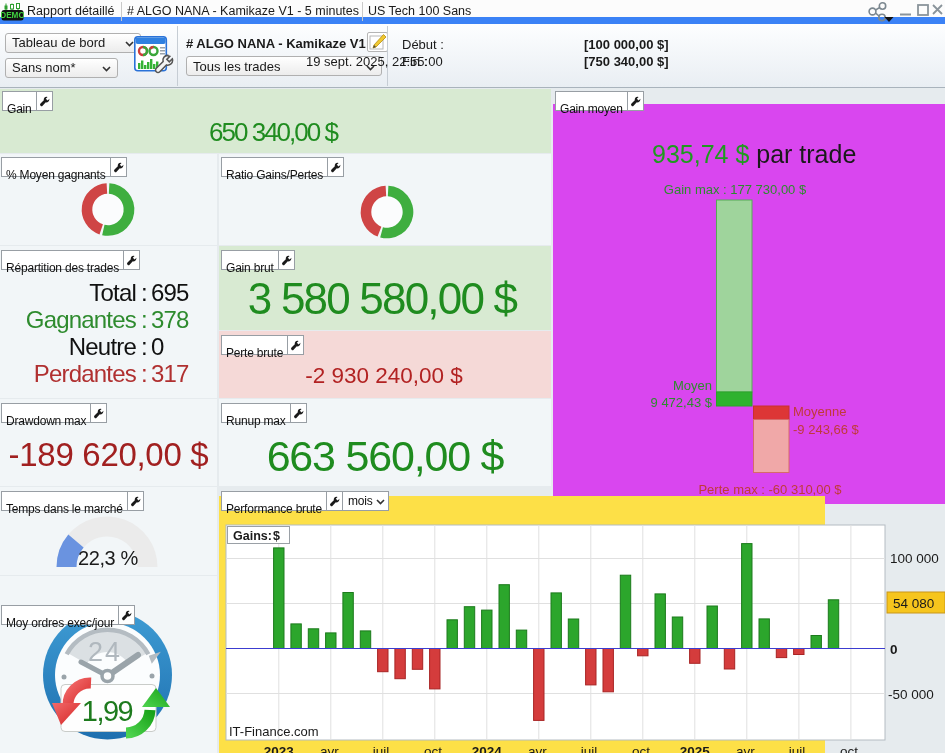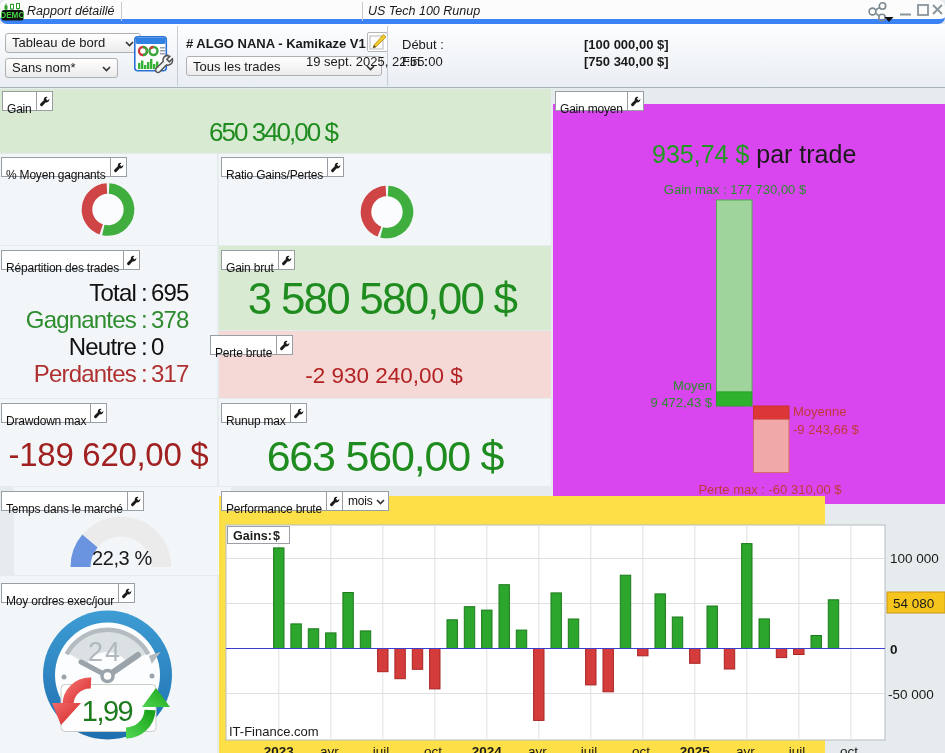--- a/index.html
+++ b/index.html
@@ -1,18 +1,18 @@
 <!DOCTYPE html>
 <html><head><meta charset="utf-8"><style>
 * { margin:0; padding:0; box-sizing:border-box; }
 html,body { width:945px; height:753px; }
 body { font-family:"Liberation Sans", sans-serif; position:relative; background:#e6ebee; overflow:hidden; }
 svg text { font-family:"Liberation Sans", sans-serif; }
-.titlebar { position:absolute; left:0; top:0; width:945px; height:24px; background:#fcfcfc; border-bottom:5px solid #3b82f6;border-radius:7px; }
-.tb-tab { position:absolute; top:0; height:23px; line-height:23px; font-size:12.5px; color:#1a1a1a; white-space:nowrap;font-style:italic; }
+.titlebar { position:absolute; left:0; top:0; width:945px; height:24px; background:#fcfcfc; border-bottom:7px solid #3b82f6; }
+.tb-tab { position:absolute; top:0; height:23px; line-height:23px; font-size:12.5px; color:#1a1a1a; white-space:nowrap; }
 .tb-sep { position:absolute; top:2px; height:19px; width:1px; background:#c9c9c9; }
 .toolbar { position:absolute; left:0; top:24px; width:945px; height:64px; z-index:5; background:linear-gradient(#fdfeff,#e9eef3); border-bottom:1px solid #a9b3bc; }
 .tsep { position:absolute; top:2px; height:60px; width:1px; background:#c6cdd4; }
 .dd { position:absolute; border:1px solid #b0b0b0; border-radius:3px; background:linear-gradient(#ffffff,#ececec); font-size:13px; color:#1a1a1a; padding:0 6px; }
 .dd .ar { position:absolute; right:6px; top:7px; }
 .ar svg { display:block; }
 .panel { position:absolute; background:#f2f6f8;text-align:center; }
 .lbl { position:absolute; display:flex; font-size:12px; letter-spacing:-0.2px; color:#111; height:20px; }
 .lt { background:#fff; border:1px solid #989ea4; padding:8px 4px; line-height:18px; white-space:nowrap; }
 .lw { background:#fff; border:1px solid #989ea4; border-left:none; width:16px; display:flex; align-items:center; justify-content:center; }
@@ -28,22 +28,23 @@
           <line x1="17" y1="0.5" x2="17" y2="7"></line>
 </g>
 <rect x="3.5" y="2.5" width="3" height="4" fill="#2f9e2f"></rect>
 <rect x="9.5" y="1.5" width="3" height="4.5" fill="#fff" stroke="#2f9e2f"></rect>
 <rect x="15.5" y="0.5" width="3" height="5" fill="#fff" stroke="#2f9e2f"></rect>
 <rect x="0.5" y="7" width="22" height="10.5" rx="2.5" fill="#111111"></rect>
 <text x="11.5" y="15.3" font-size="8.2" font-weight="bold" fill="#3fd03f" text-anchor="middle">DEMO</text>
 </svg></div>
   <div class="tb-tab" style="left:27px">Rapport détaillé</div>
   <div class="tb-sep" style="left:121px"></div>
+  <div class="tb-tab" style="left:127px"># ALGO NANA - Kamikaze V1 - 5 minutes</div>
   <div class="tb-sep" style="left:362px"></div>
-  <div class="tb-tab" style="left:368px">US Tech 100 Runup</div>
+  <div class="tb-tab" style="left:368px">US Tech 100 Sans</div>
   <div style="position:absolute;left:868px;top:1px"><svg width="30" height="22" viewBox="0 0 30 22">
 <g fill="none" stroke="#7c8890" stroke-width="1.6">
 <circle cx="14.5" cy="5" r="3.2"></circle>
 <circle cx="4.5" cy="10.5" r="3.4"></circle>
 <circle cx="14" cy="16.5" r="3.2"></circle>
 <line x1="7.5" y1="9" x2="11.5" y2="6.6"></line>
 <line x1="7.6" y1="12.2" x2="11" y2="15"></line>
 </g>
 <path d="M16.5 16 h9 l-4.5 5 z" fill="#111"></path>
 </svg></div>
@@ -220,21 +221,21 @@
         <path fill="#1a1a1a" d="M15.2 4.1 12.6 6.7 9.9 4 12.5 1.4A4.3 4.3 0 0 0 11 1.1a4.1 4.1 0 0 0-4 5.1L2.2 11a2.1 2.1 0 1 0 3 3l4.7-4.8a4.1 4.1 0 0 0 5.1-4A4.3 4.3 0 0 0 15.2 4.1z"></path>
       </svg>
     </span>
   </div>
 
 <div class="panel" style="left:219px;top:331px;width:332px;height:67px;background:#f5d9d7">
   <svg width="332" height="67">
       <text x="165" y="52" font-size="22.5" fill="#b22222" text-anchor="middle">-2 930 240,00 $</text>
     </svg>
 </div>
-<div class="lbl" style="left:210px;top:335px">
+<div class="lbl" style="left:221px;top:335px">
     <span class="lt">Perte brute</span>
     <span class="lw">
       <svg width="11" height="11" viewBox="0 0 16 16">
         <path fill="#1a1a1a" d="M15.2 4.1 12.6 6.7 9.9 4 12.5 1.4A4.3 4.3 0 0 0 11 1.1a4.1 4.1 0 0 0-4 5.1L2.2 11a2.1 2.1 0 1 0 3 3l4.7-4.8a4.1 4.1 0 0 0 5.1-4A4.3 4.3 0 0 0 15.2 4.1z"></path>
       </svg>
     </span>
   </div>
 
 <div class="panel" style="left:0;top:399px;width:217px;height:87px">
   <svg width="217" height="87">
@@ -257,21 +258,21 @@
 </div>
 <div class="lbl" style="left:221px;top:403px">
     <span class="lt">Runup max</span>
     <span class="lw">
       <svg width="11" height="11" viewBox="0 0 16 16">
         <path fill="#1a1a1a" d="M15.2 4.1 12.6 6.7 9.9 4 12.5 1.4A4.3 4.3 0 0 0 11 1.1a4.1 4.1 0 0 0-4 5.1L2.2 11a2.1 2.1 0 1 0 3 3l4.7-4.8a4.1 4.1 0 0 0 5.1-4A4.3 4.3 0 0 0 15.2 4.1z"></path>
       </svg>
     </span>
   </div>
 
-<div class="panel" style="left:14px;top:487px;width:217px;height:88px">
+<div class="panel" style="left:0;top:487px;width:217px;height:88px">
   <svg width="217" height="88" style="position:absolute;left:0;top:0">
     <path d="M68.31 47.54 A50.5 50.5 0 0 1 157.50 80.00 L137.50 80.00 A30.5 30.5 0 0 0 83.64 60.39 Z" fill="#ebebeb"></path>
     <path d="M56.50 80.00 A50.5 50.5 0 0 1 68.31 47.54 L83.64 60.39 A30.5 30.5 0 0 0 76.50 80.00 Z" fill="#6a93e0"></path>
     <text x="78" y="78" font-size="20" letter-spacing="-0.4" fill="#1a1a1a">22,3 %</text>
   </svg>
 </div>
 <div class="lbl" style="left:1px;top:491px">
     <span class="lt">Temps dans le marché</span>
     <span class="lw">
       <svg width="11" height="11" viewBox="0 0 16 16">
@@ -308,21 +309,21 @@
 <circle cx="64" cy="101" r="2.5" fill="#9aa4aa"></circle>
 <circle cx="152" cy="100" r="2.5" fill="#9aa4aa"></circle>
 <rect x="61" y="108.5" width="95" height="47" rx="4" fill="#fefefe" stroke="#c9ccc9"></rect>
 <text x="107" y="145" font-size="29" letter-spacing="-1.5" fill="#1d7a1d" text-anchor="middle">1,99</text>
 <path d="M91 107 A22 22 0 0 0 68 130" fill="none" stroke="url(#redg)" stroke-width="11"></path>
 <path d="M52 127 L81 127 L61 149 Z" fill="url(#redg)"></path>
 <path d="M126 157 A24 24 0 0 0 150 134" fill="none" stroke="url(#grng)" stroke-width="11"></path>
 <path d="M142 131 L170 131 L156 112 Z" fill="url(#grng)"></path>
 </svg>
   </div>
-<div class="lbl" style="left:1px;top:583px">
+<div class="lbl" style="left:1px;top:605px">
     <span class="lt">Moy ordres exec/jour</span>
     <span class="lw">
       <svg width="11" height="11" viewBox="0 0 16 16">
         <path fill="#1a1a1a" d="M15.2 4.1 12.6 6.7 9.9 4 12.5 1.4A4.3 4.3 0 0 0 11 1.1a4.1 4.1 0 0 0-4 5.1L2.2 11a2.1 2.1 0 1 0 3 3l4.7-4.8a4.1 4.1 0 0 0 5.1-4A4.3 4.3 0 0 0 15.2 4.1z"></path>
       </svg>
     </span>
   </div>
 
 <div class="panel" style="left:219px;top:496px;width:606px;height:266px;background:#fde047">
     <svg width="726" height="266" style="position:absolute;left:0;top:0">

